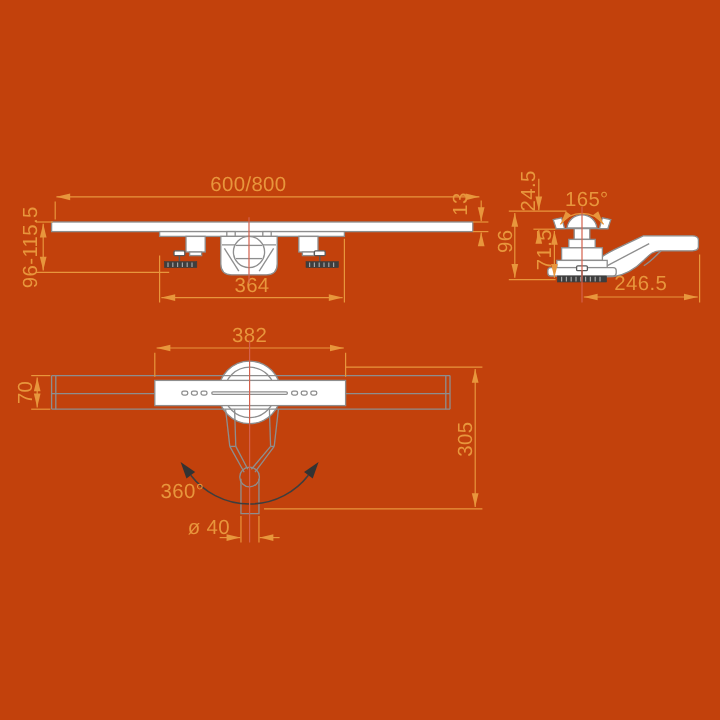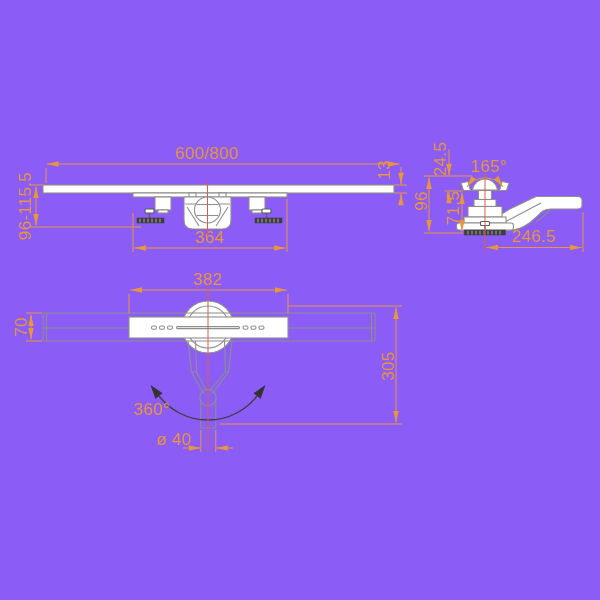--- a/index.html
+++ b/index.html
@@ -1,16 +1,16 @@
 <!DOCTYPE html>
 <html><head>
 <meta charset="utf-8">
 <style>
   html,body{margin:0;padding:0;background:#ffffff;}
-  .stage{width:600px;height:600px;background:#8b5cf6;position:relative;overflow:hidden;}
+  .stage{width:600px;height:600px;background:#c2410c;position:relative;overflow:hidden;}
   
   .o   {stroke:#8E8E8E;fill:none;stroke-width:1.1;}
   .ow  {stroke:#8E8E8E;fill:#ffffff;stroke-width:1.1;}
   .dk  {stroke:#5A5A5A;fill:none;stroke-width:1.2;}
   .dkf {stroke:#5A5A5A;fill:#ffffff;stroke-width:1.1;}
   .pad {fill:#3E3E3E;stroke:#3E3E3E;stroke-width:0.5;}
   .rib {stroke:#A6A6A6;stroke-width:1;}
   
   .dim {stroke:#E8963C;fill:none;stroke-width:1;}
   text.dt{fill:#E8963C;font:17px "Liberation Sans",sans-serif;letter-spacing:.3px;text-anchor:middle;}

